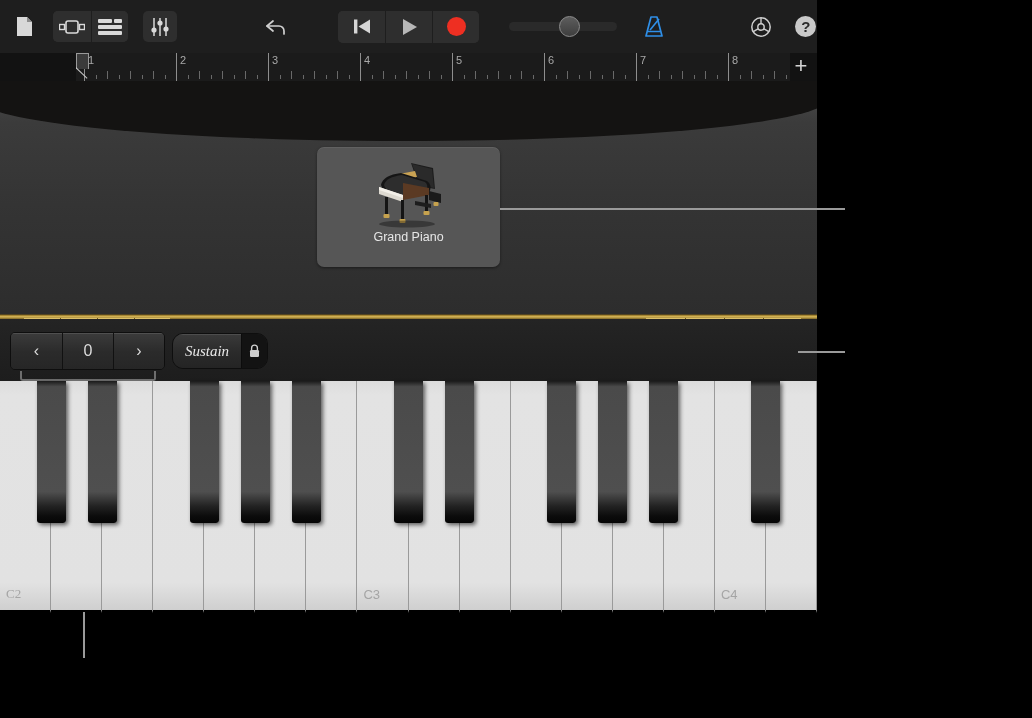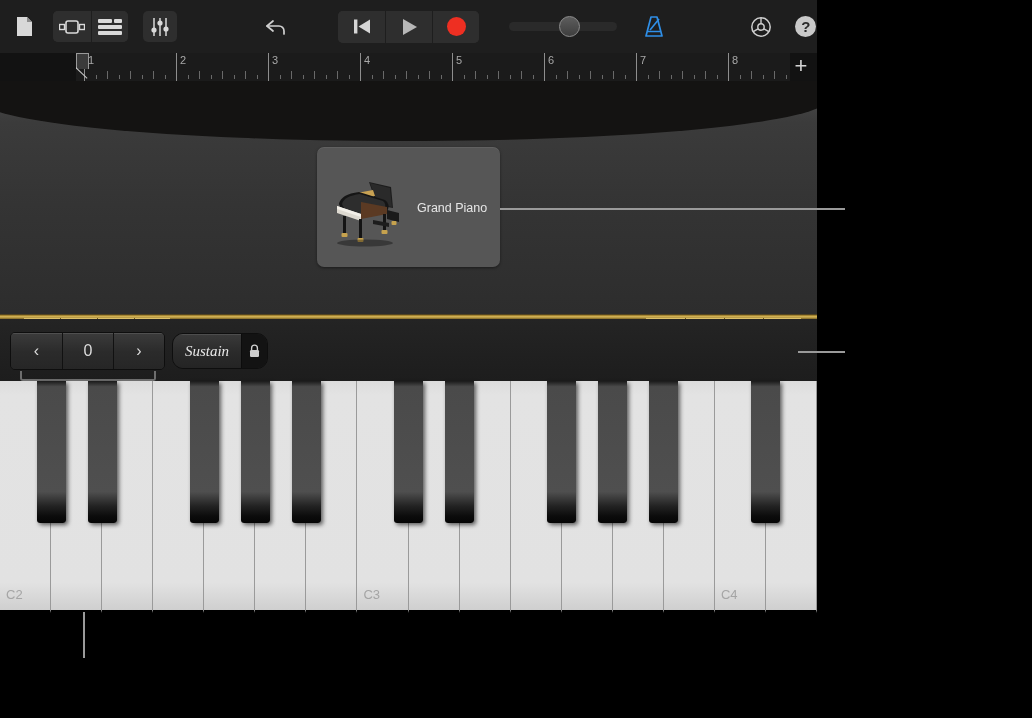--- a/index.html
+++ b/index.html
@@ -132,21 +132,21 @@
     width: 850px; height: 52px;
     background: #141312;
     border-radius: 0 0 50% 50% / 0 0 42px 42px;
   }
   .inst-card {
     position: absolute; left: 317px; top: 66px;
     width: 183px; height: 120px;
     background: #565656;
     border-radius: 7px;
     box-shadow: 0 1px 3px rgba(0,0,0,.45), inset 0 1px 0 rgba(255,255,255,.07);
-    display: flex; flex-direction: row;
+    display: flex; flex-direction: column;
     align-items: center; justify-content: flex-start;
   }
   .inst-art { margin-top: 8px; width: 100px; height: 74px; }
   .inst-label {
     font-size: 12.5px; color: #e6e6e6; margin-top: 1px;
   }
 
   
   .gold-rail {
     position: absolute; left: 0; top: 314px;
@@ -495,21 +495,21 @@
           <path d="M2.6 6 V4 a2.9 2.9 0 0 1 5.8 0 V6" fill="none" stroke="#cfcfcf" stroke-width="1.4"></path>
           <rect x="1" y="6" width="9" height="7" rx="1.3" fill="#cfcfcf"></rect>
         </svg>
       </div>
     </div>
 
   </div>
 
   <div class="keyboard">
     <div id="white-keys">
-        <div class="wkey" style="left: 0px; width: 51.0625px;">
+        <div class="wkey" style="left: 0px; width: 51.0625px; font-family: Liberation Serif, serif;">
           <span class="wkey-label">C2</span>
         </div>
         <div class="wkey" style="left: 51.0625px; width: 51.0625px;"></div>
         <div class="wkey" style="left: 102.125px; width: 51.0625px;"></div>
         <div class="wkey" style="left: 153.188px; width: 51.0625px;"></div>
         <div class="wkey" style="left: 204.25px; width: 51.0625px;"></div>
         <div class="wkey" style="left: 255.312px; width: 51.0625px;"></div>
         <div class="wkey" style="left: 306.375px; width: 51.0625px;"></div>
         <div class="wkey" style="left: 357.438px; width: 51.0625px;">
           <span class="wkey-label">C3</span>

